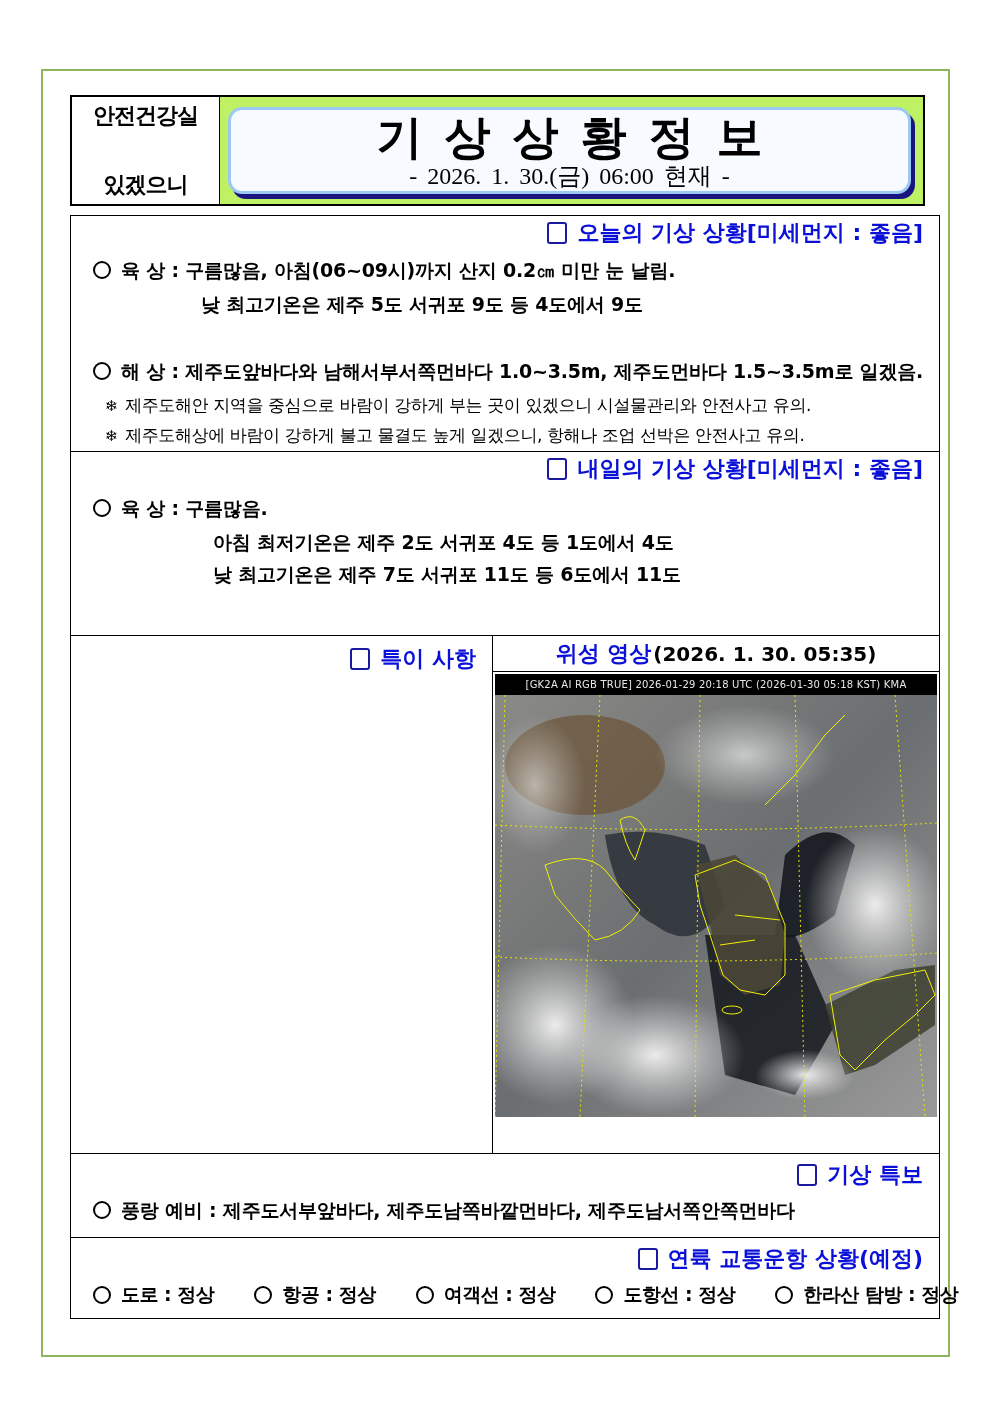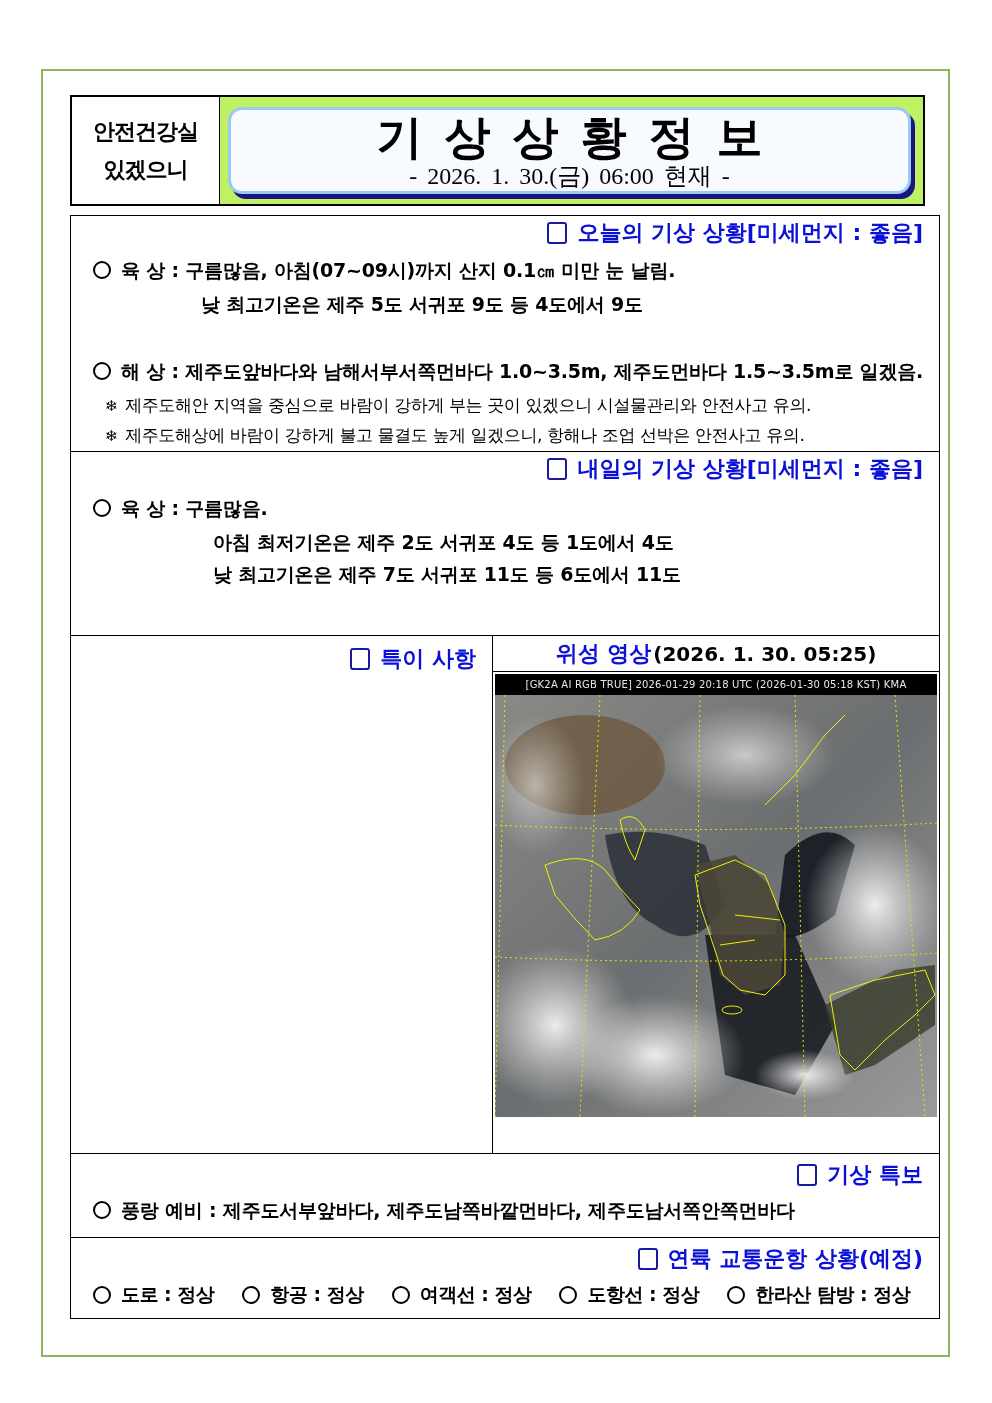--- a/index.html
+++ b/index.html
@@ -14,21 +14,21 @@
     
     .header {
       position: absolute; left: 70px; top: 95px; width: 855px; height: 111px;
       border: 2px solid #000; display: flex;
     }
     .header-left, .header-right {
       width: 148px; display: flex; flex-direction: column; justify-content: center; align-items: center;
       font-weight: bold; font-size: 22px; line-height: 38px; letter-spacing: -1px;
       font-family: "DejaVu Sans", sans-serif;
     }
-    .header-left { border-right: 1.5px solid #000; }
+    .header-left { border-right: 1.5px solid #000; justify-content: space-between; }
     .header-right { border-left: 1.5px solid #000; width: 158px; }
     .header-right .line1 { letter-spacing: 6px; }
     .header-center {
       flex: 1; background: #bef264; position: relative;
     }
     .title-box {
       position: absolute; left: 8px; top: 10px; right: 12px; bottom: 10px;
       background: #f7fbff;
       border: 3px solid #9cc8f4;
       border-radius: 14px;
@@ -95,21 +95,21 @@
     }
     .sat-bar {
       height: 21px; background: #000000; color: #e8e8e8; font-size: 10px;
       display: flex; align-items: center; justify-content: center;
       font-family: "DejaVu Sans", sans-serif; letter-spacing: 0.2px;
     }
     .sat-svg { display: block; }
 
     .traffic-row {
       position: absolute; left: 22px; top: 44px; font-size: 19px; font-weight: bold; white-space: nowrap;
-      display: flex; gap: 28px; letter-spacing: -0.5px;
+      display: flex; gap: 40px; letter-spacing: -0.5px;
     }
     .traffic-row .item { display: flex; align-items: center; }
   </style>
 </head>
 <body>
 
 <div class="page-frame"></div>
 
 <div class="header">
   <div class="header-left">
@@ -129,21 +129,21 @@
   <div class="section sec-today">
     <div class="sec-head">
       <div class="sec-title">
         <span class="checkbox"></span>
         <span>오늘의 기상 상황</span>
       </div>
       <span class="dust">[미세먼지 : 좋음]</span>
     </div>
     <div class="line" style="top:42px;">
       <span class="circle"></span><span>육 상 :</span>
-      <span>구름많음, 아침(07~09시)까지 산지 0.1㎝ 미만 눈 날림.</span>
+      <span>구름많음, 아침(06~09시)까지 산지 0.2㎝ 미만 눈 날림.</span>
     </div>
     <div class="line" style="top:76px; left:130px;">낮 최고기온은 제주 5도 서귀포 9도 등 4도에서 9도</div>
     <div class="line" style="top:143px;">
       <span class="circle"></span><span>해 상 :</span>
       <span>제주도앞바다와 남해서부서쪽먼바다 1.0~3.5m, 제주도먼바다 1.5~3.5m로 일겠음.</span>
     </div>
     <div class="line note" style="top:178px;">
       <span class="note-mark">❄</span><span>제주도해안 지역을 중심으로 바람이 강하게 부는 곳이 있겠으니 시설물관리와 안전사고 유의.</span>
     </div>
     <div class="line note" style="top:208px;">
@@ -172,21 +172,21 @@
       <div class="sec-head" style="top:8px;">
         <div class="sec-title">
           <span class="checkbox"></span>
           <span>특이 사항</span>
         </div>
       </div>
     </div>
     <div class="special-right">
       <div class="sat-caption">
         <span class="blue">위성 영상</span>
-        <span>(2026. 1. 30. 05:25)</span>
+        <span>(2026. 1. 30. 05:35)</span>
       </div>
       <div class="sat-img">
         <div class="sat-bar">[GK2A AI RGB TRUE] 2026-01-29 20:18 UTC (2026-01-30 05:18 KST) KMA</div>
         <svg class="sat-svg" width="442" height="422" viewBox="0 0 442 422">
           <defs>
             <linearGradient id="bg" x1="0" y1="0" x2="1" y2="1">
               <stop offset="0" stop-color="#8a8a86"></stop>
               <stop offset="0.5" stop-color="#6b6e70"></stop>
               <stop offset="1" stop-color="#9a9a9a"></stop>
             </linearGradient>

